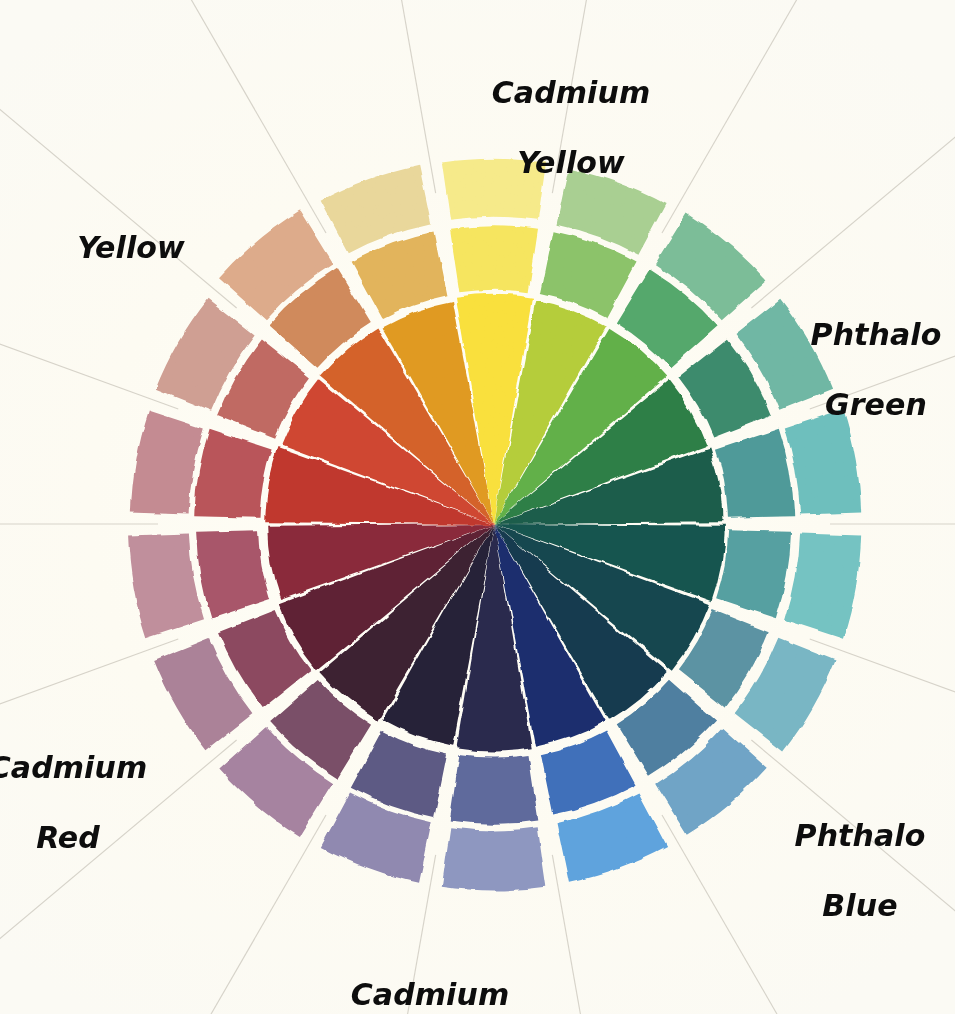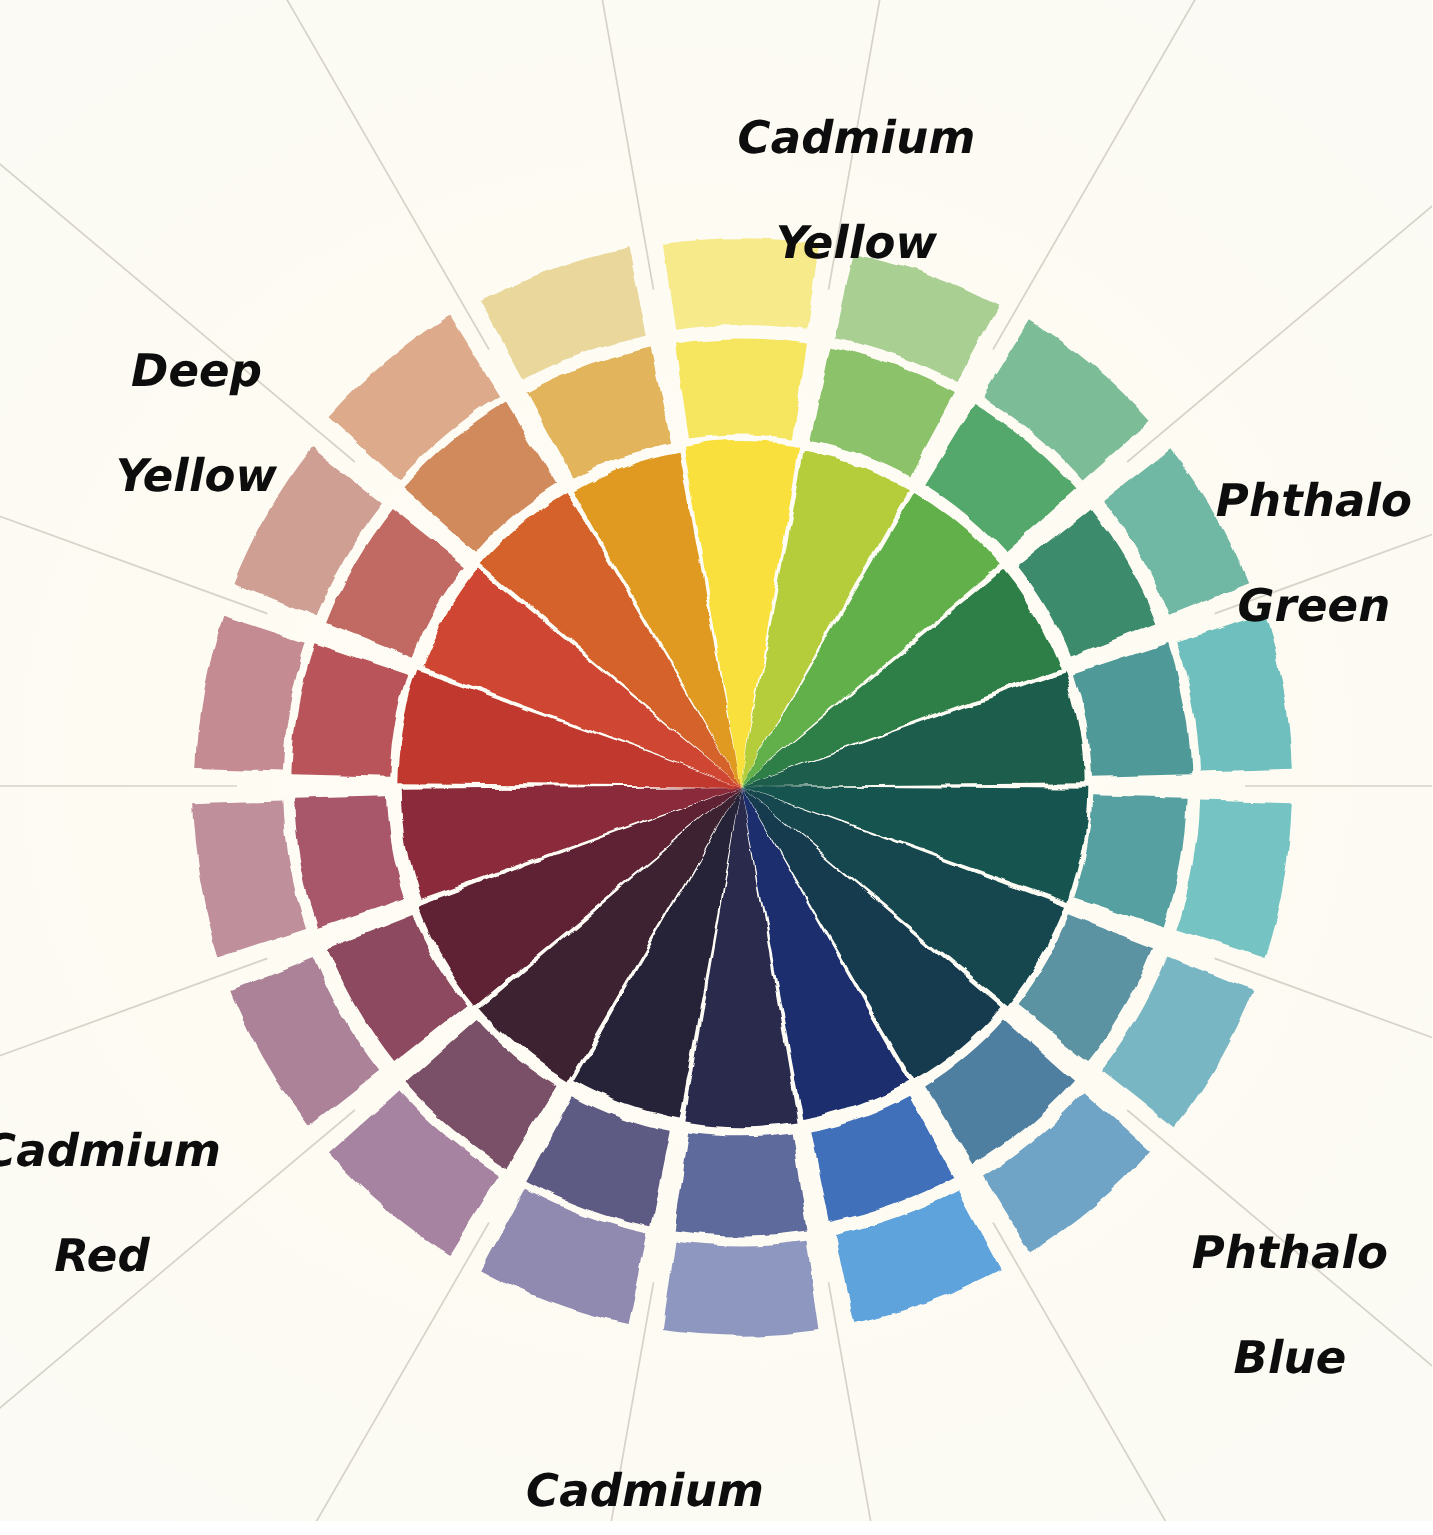--- a/index.html
+++ b/index.html
@@ -225,16 +225,15 @@
   </div>
   <div class="label" style="left: 325px; top: 942px; width: 210px;">
     <span>Cadmium</span>
     
   </div>
   <div class="label" style="left: -37px; top: 715px; width: 210px;">
     <span>Cadmium</span>
     <span>Red</span>
   </div>
   <div class="label" style="left: 26px; top: 195px; width: 210px;">
-    <span>Deep</span>
     <span>Yellow</span>
   </div>
 </div>
 
 </body></html>

